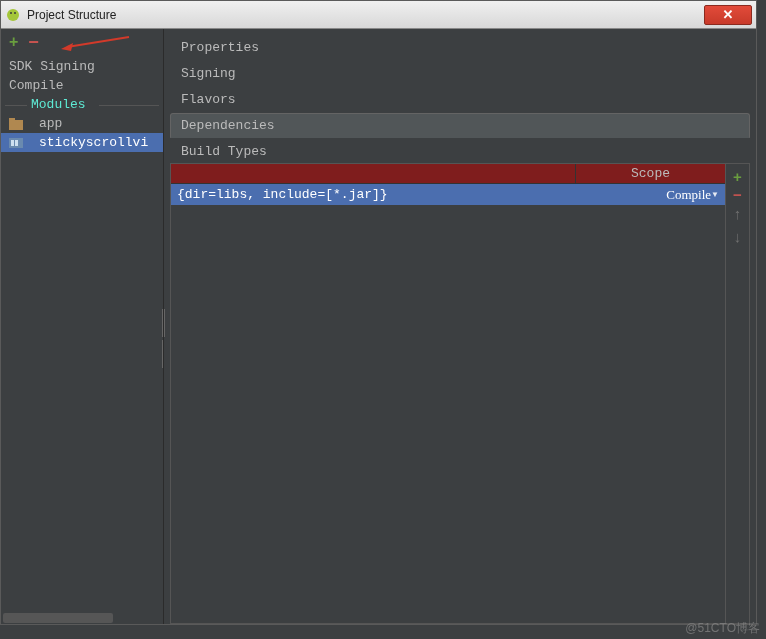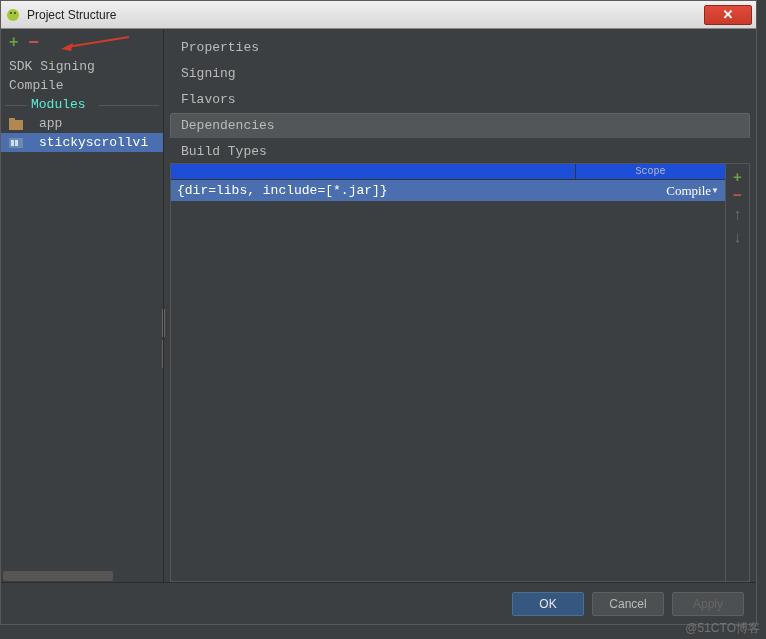--- a/index.html
+++ b/index.html
@@ -150,24 +150,24 @@
   background: #3c3f41;
   display: flex;
 }
 .dep-table-wrap {
   flex: 1;
   display: flex;
   flex-direction: column;
 }
 .dep-header {
   display: flex;
-  background: #1d4ed8;
+  background: #7f1d1d;
   border-bottom: 1px solid #333;
   font-family: "Consolas", "Courier New", monospace;
-  font-size: 10px;
+  font-size: 13px;
 }
 .dep-header .col-main { flex: 1; }
 .dep-header .col-scope {
   width: 150px;
   text-align: center;
   padding: 2px 0;
   border-left: 1px solid #333;
 }
 .dep-row {
   display: flex;
@@ -327,20 +327,15 @@
         <div class="dep-side-toolbar">
           <span class="btn add">+</span>
           <span class="btn remove">−</span>
           <span class="btn arrow">↑</span>
           <span class="btn arrow">↓</span>
         </div>
       </div>
     </div>
   </div>
 
-  <div class="footer">
-    <button class="btn-footer primary">OK</button>
-    <button class="btn-footer">Cancel</button>
-    <button class="btn-footer disabled">Apply</button>
-  </div>
 </div>
 
 <div class="watermark">@51CTO博客</div>
 
 </body></html>

